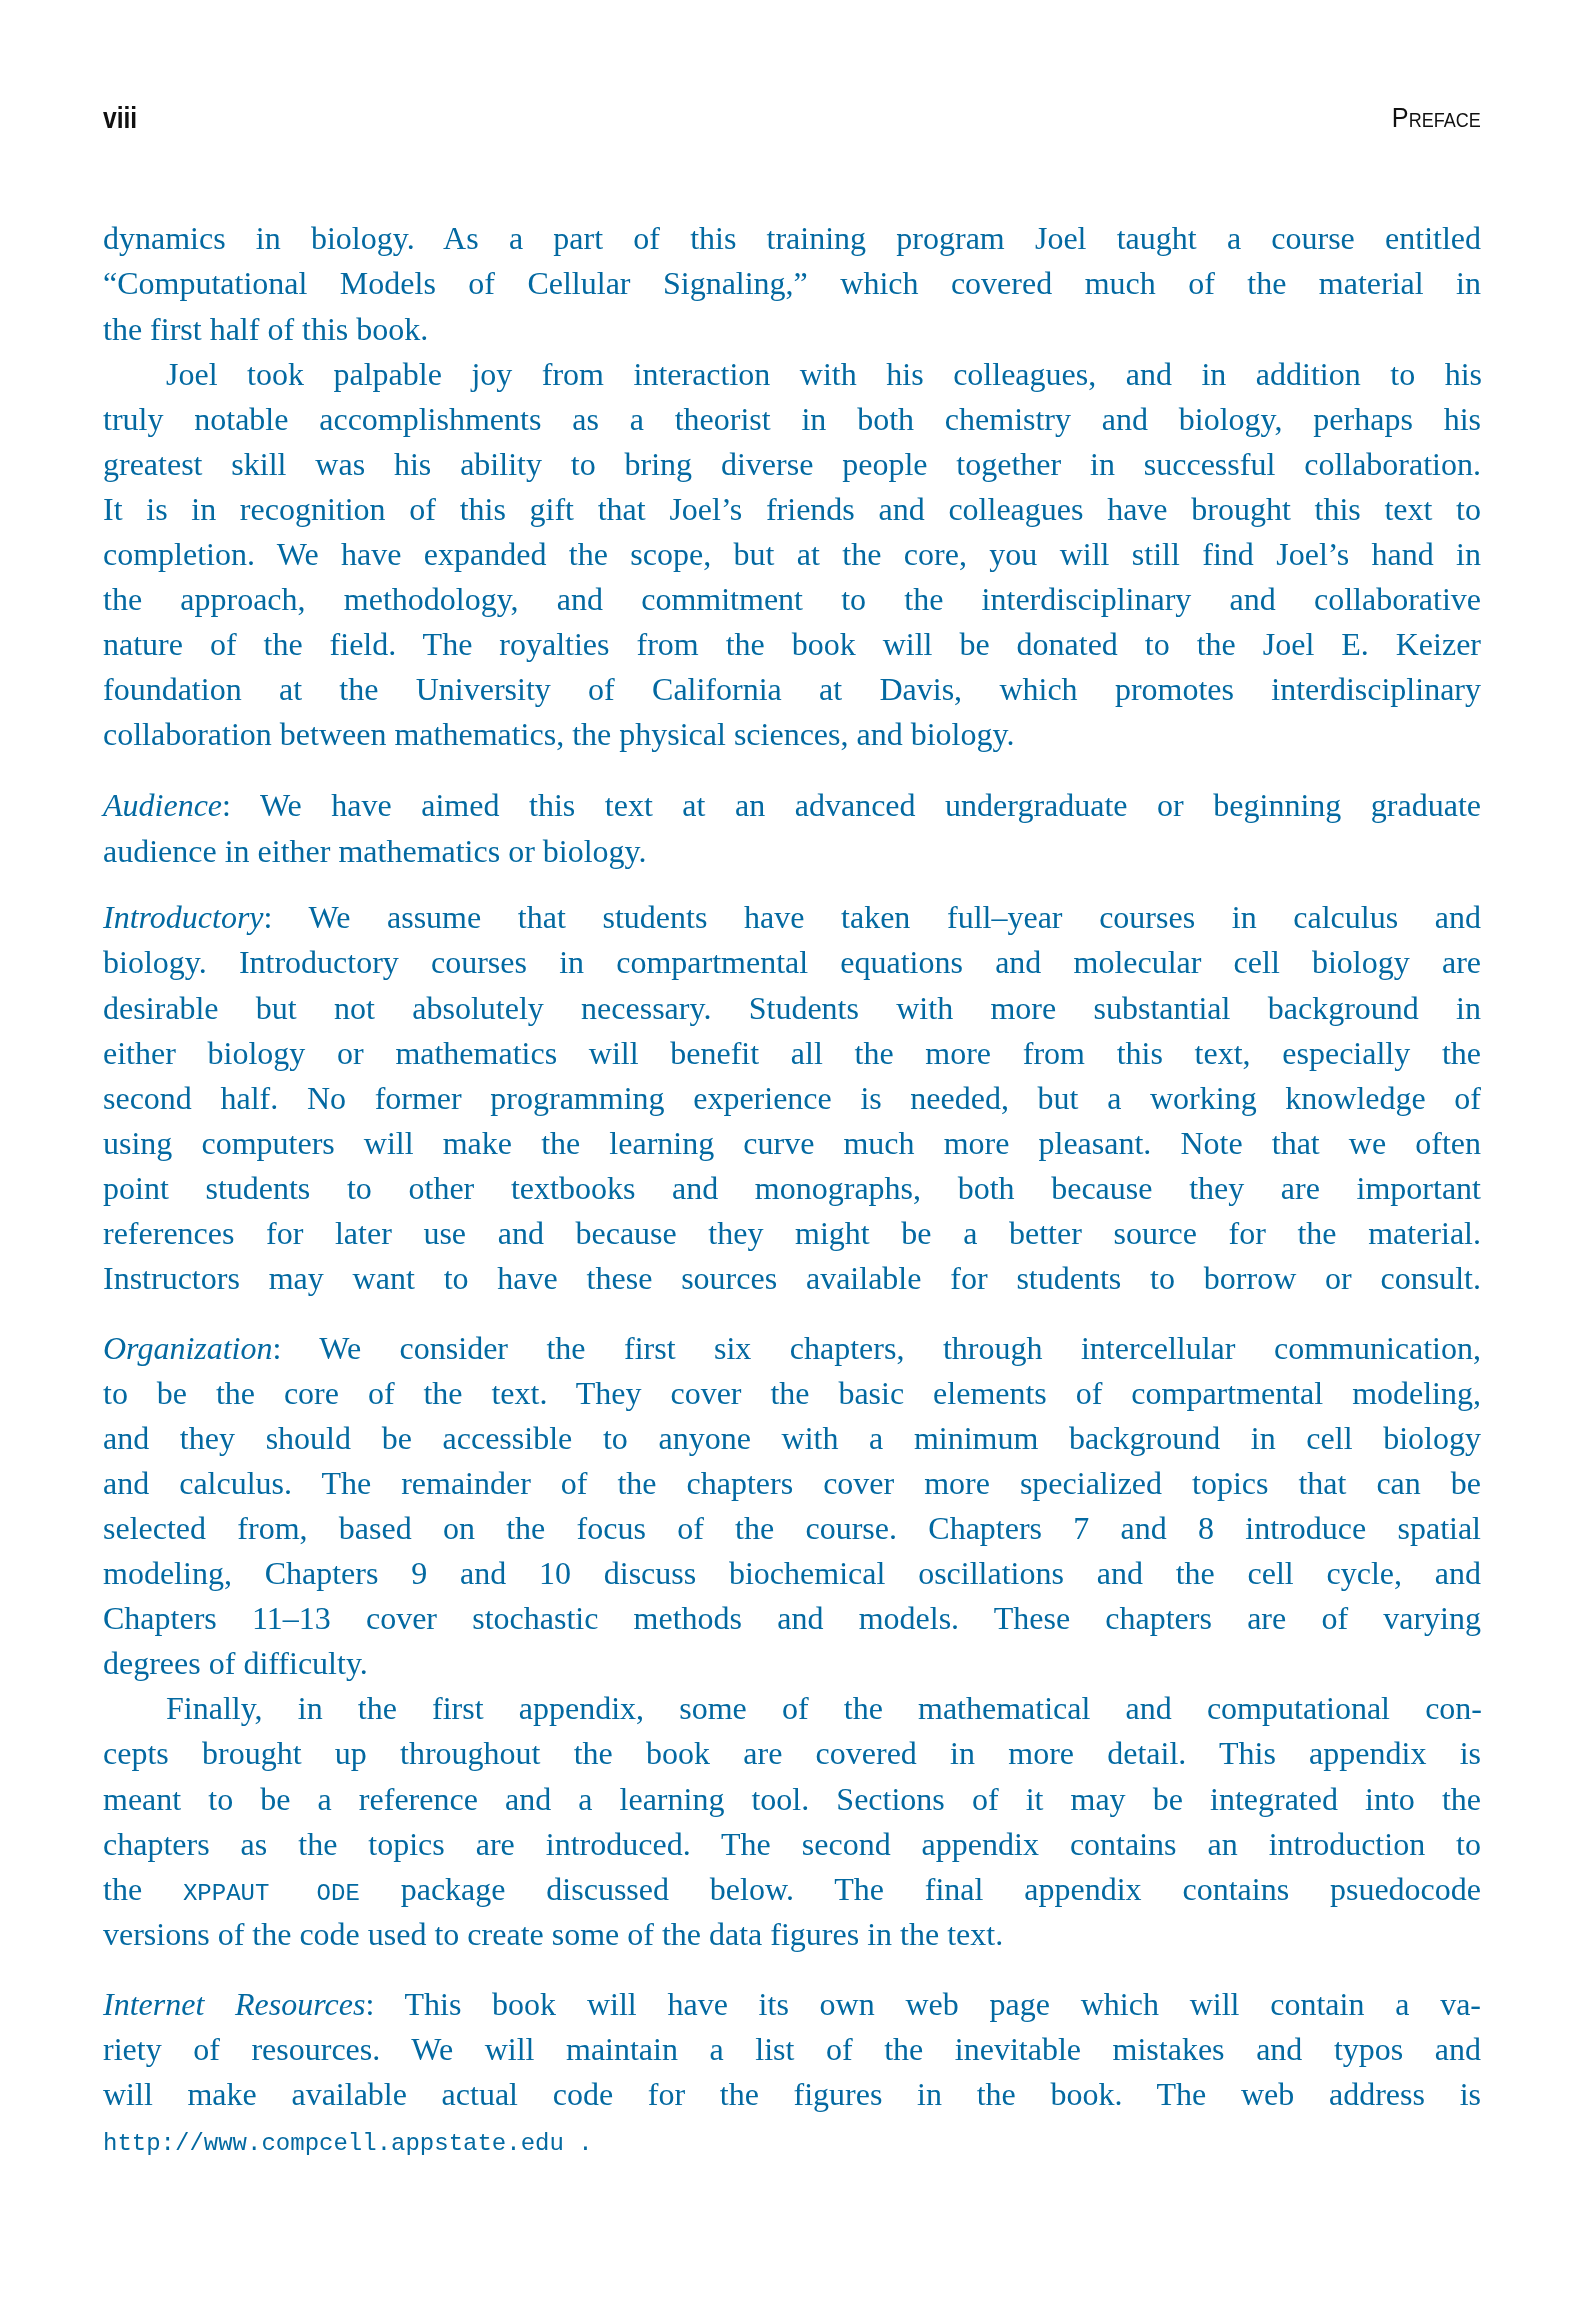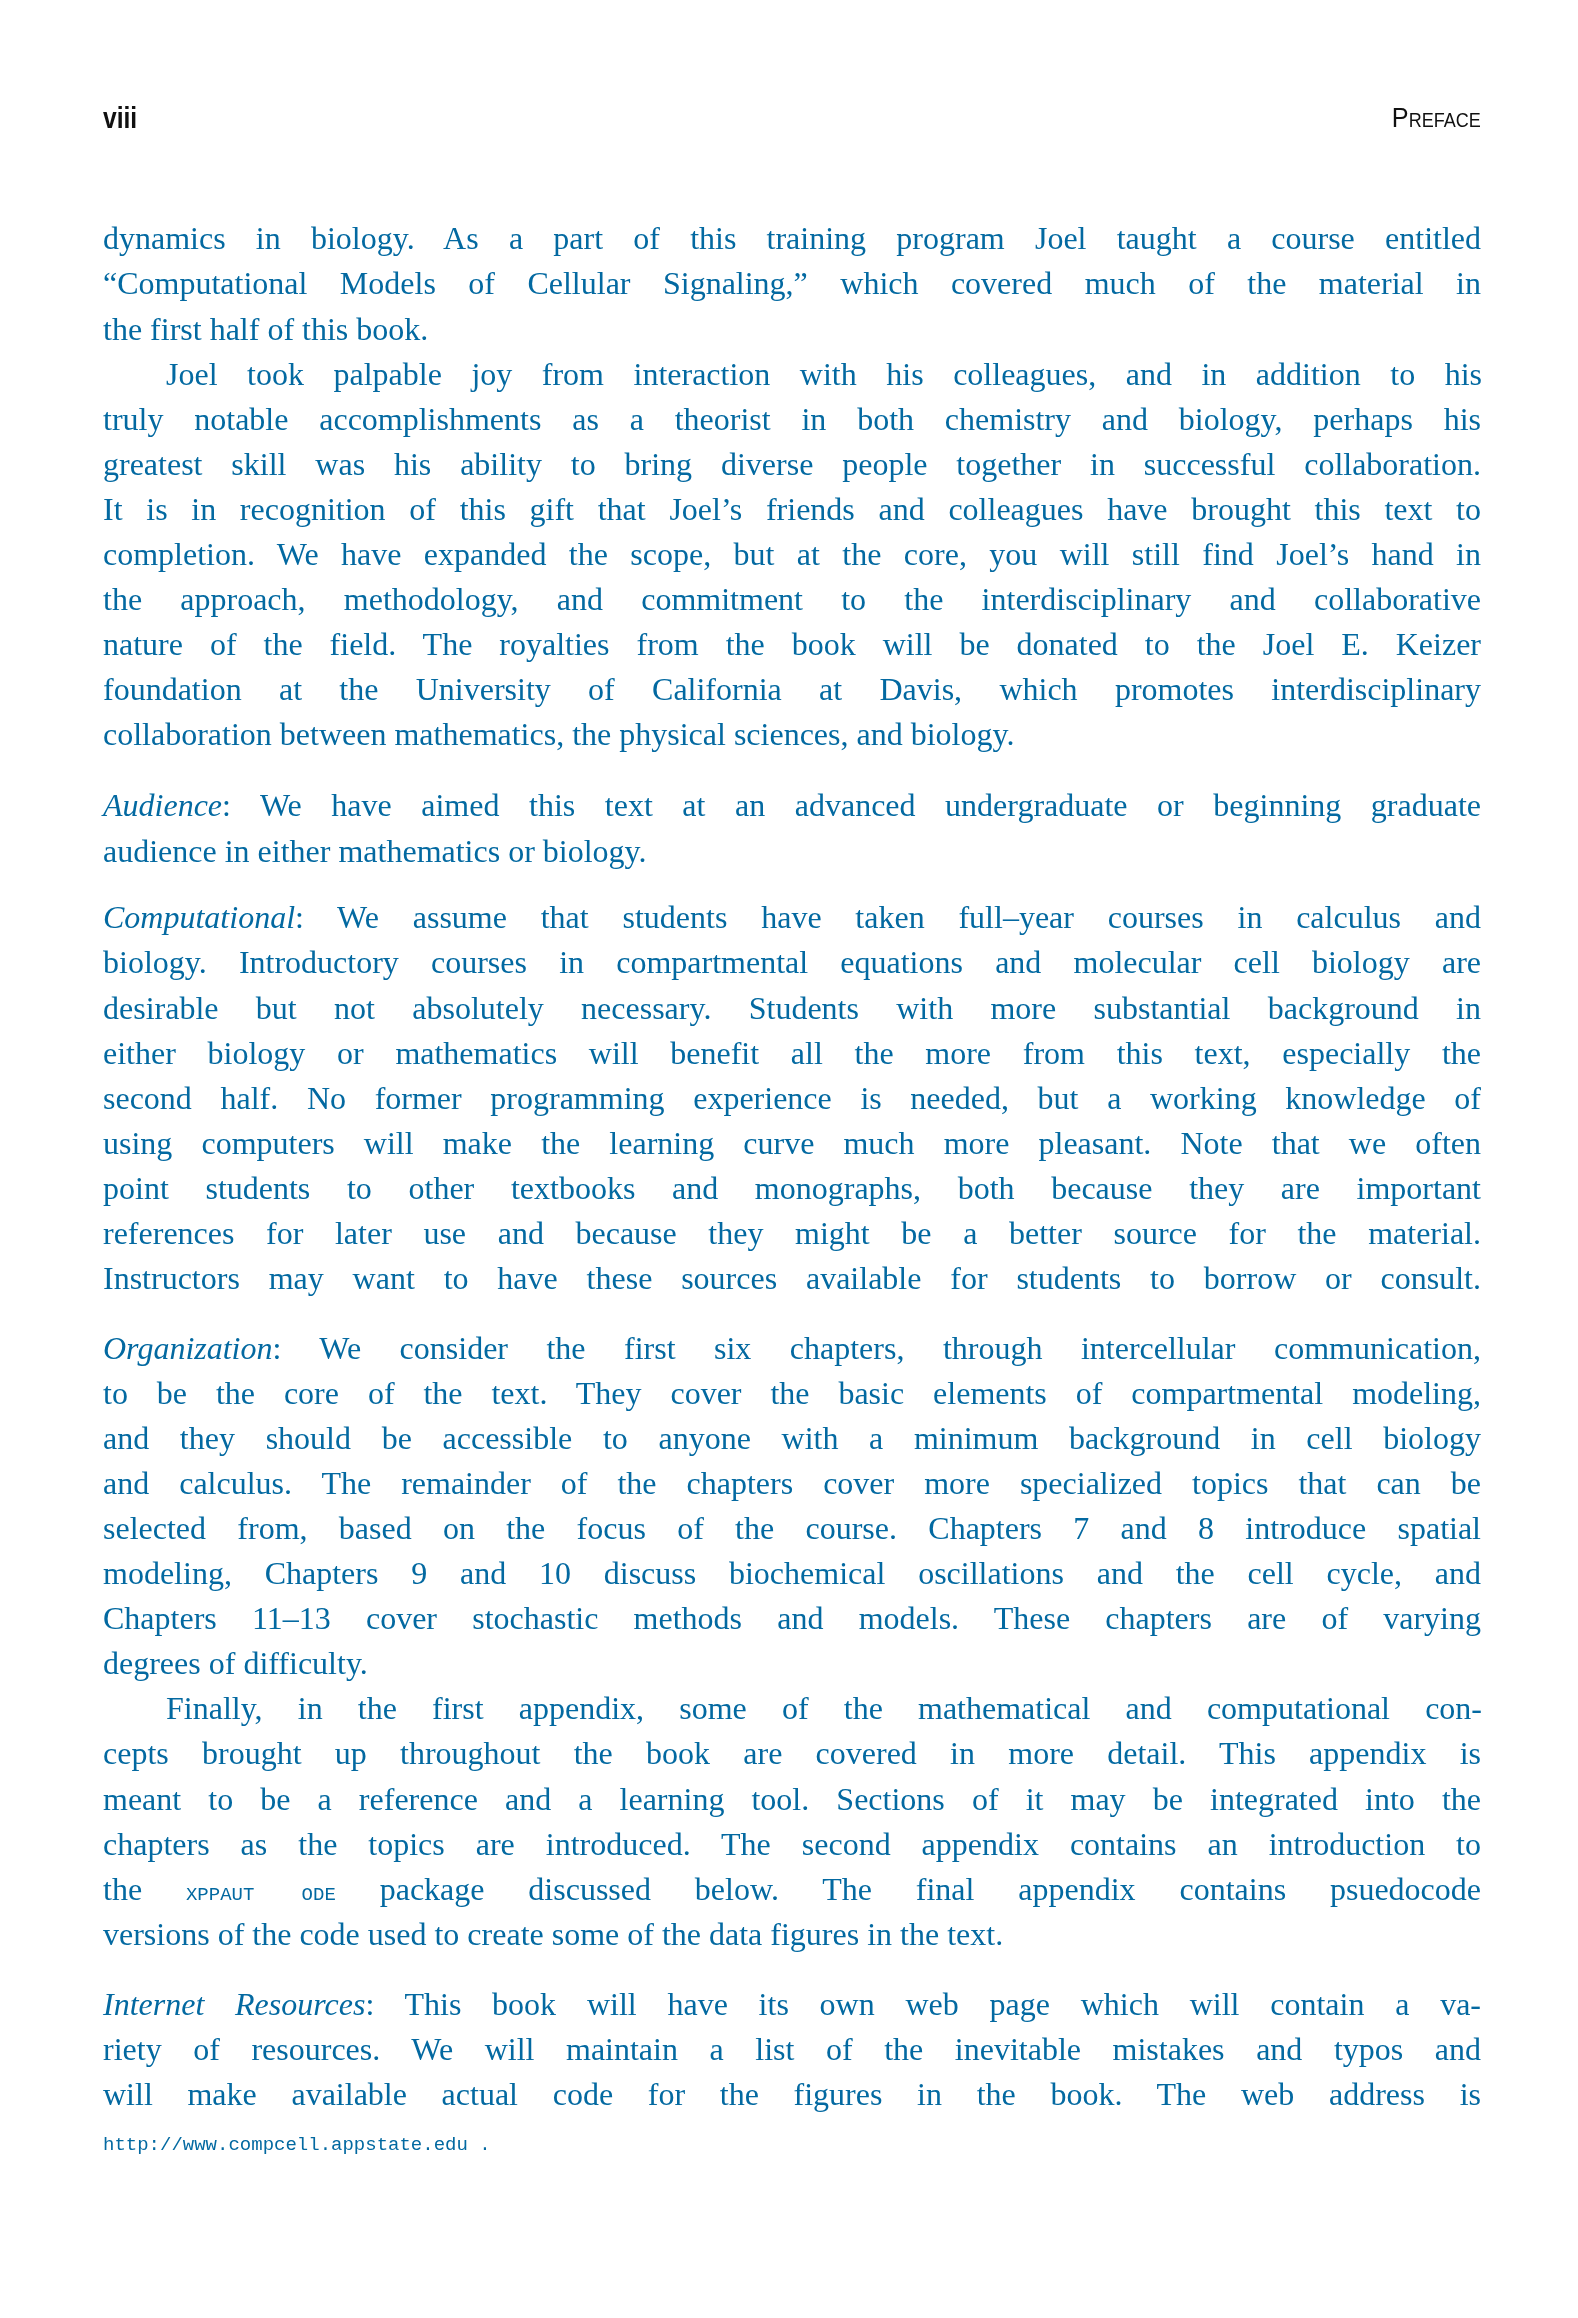--- a/index.html
+++ b/index.html
@@ -11,21 +11,21 @@
     transform: scaleX(0.82); transform-origin: left center; letter-spacing: 0px; }
   .section-title { position: absolute; right: 0; top: 0; font-size: 28px; line-height: 37px;
     font-variant: small-caps; transform: scaleX(0.9); transform-origin: right center; }
   .body { position: absolute; left: 103px; top: 0; width: 1378px; }
   .line { position: absolute; left: 0; width: 1378px; height: 45px; white-space: nowrap;
     font-family: "Liberation Serif", "DejaVu Serif", serif; font-size: 32px; line-height: 45px;
     text-align: justify; text-align-last: justify; color: #0369a1; }
   .line.last { text-align: left; text-align-last: left; }
   .line.indent { padding-left: 63px; width: 1316px; }
   .it { font-style: italic; }
-  .mono { font-family: "Liberation Mono", "DejaVu Sans Mono", monospace; font-size: 19px; }
+  .mono { font-family: "Liberation Mono", "DejaVu Sans Mono", monospace; font-size: 24px; }
 </style>
 </head>
 <body>
 
 <div class="page">
 
   <div class="running-head">
     <span class="folio">viii</span>
     <span class="section-title">Preface</span>
   </div>
@@ -42,21 +42,21 @@
     <div class="line" style="top:487px">It is in recognition of this gift that Joel’s friends and colleagues have brought this text to</div>
     <div class="line" style="top:532px">completion. We have expanded the scope, but at the core, you will still find Joel’s hand in</div>
     <div class="line" style="top:577px">the approach, methodology, and commitment to the interdisciplinary and collaborative</div>
     <div class="line" style="top:622px">nature of the field. The royalties from the book will be donated to the Joel E. Keizer</div>
     <div class="line" style="top:667px">foundation at the University of California at Davis, which promotes interdisciplinary</div>
     <div class="line last" style="top:712px">collaboration between mathematics, the physical sciences, and biology.</div>
 
     <div class="line" style="top:783px"><span class="it">Audience</span><span>: We have aimed this text at an advanced undergraduate or beginning graduate</span></div>
     <div class="line last" style="top:829px">audience in either mathematics or biology.</div>
 
-    <div class="line" style="top:895px"><span class="it">Computational</span><span>: We assume that students have taken full–year courses in calculus and</span></div>
+    <div class="line" style="top:895px"><span class="it">Introductory</span><span>: We assume that students have taken full–year courses in calculus and</span></div>
     <div class="line" style="top:940px">biology. Introductory courses in compartmental equations and molecular cell biology are</div>
     <div class="line" style="top:986px">desirable but not absolutely necessary. Students with more substantial background in</div>
     <div class="line" style="top:1031px">either biology or mathematics will benefit all the more from this text, especially the</div>
     <div class="line" style="top:1076px">second half. No former programming experience is needed, but a working knowledge of</div>
     <div class="line" style="top:1121px">using computers will make the learning curve much more pleasant. Note that we often</div>
     <div class="line" style="top:1166px">point students to other textbooks and monographs, both because they are important</div>
     <div class="line" style="top:1211px">references for later use and because they might be a better source for the material.</div>
     <div class="line" style="top:1256px">Instructors may want to have these sources available for students to borrow or consult.</div>
 
     <div class="line" style="top:1326px"><span class="it">Organization</span><span>: We consider the first six chapters, through intercellular communication,</span></div>

